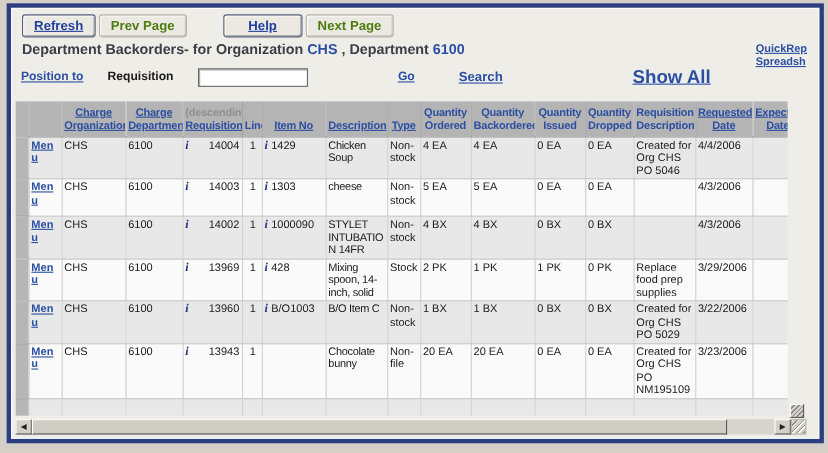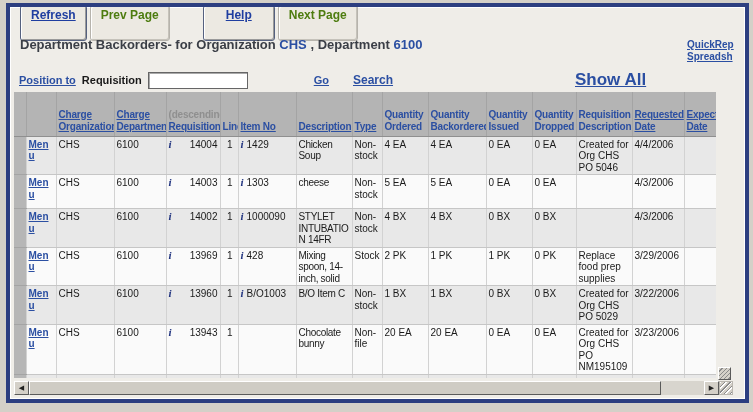--- a/index.html
+++ b/index.html
@@ -11,60 +11,60 @@
   }
   .frame {
     position:absolute; left:6px; top:3px; width:743px; height:400px;
     border:4px solid #2c3e80; background:#efede8; overflow:hidden;
     box-shadow: inset 0 0 0 1px #ffffff;
   }
   
   .toolbar { position:absolute; left:10px; top:5px; height:22px; display:flex; align-items:center; }
   .btn {
     display:inline-block; text-align:center; font-size:12px; font-weight:bold;
-    padding:2px 10px 18px; margin-right:3px; border-radius:3px;
+    padding:2px 10px 3px; margin-right:3px; border-radius:3px;
     background:#ece9e2; cursor:pointer; white-space:nowrap;
   }
   .btn.enabled {
     color:#1f3ea0; text-decoration:underline;
     border:1px solid #55617f;
     box-shadow: inset 1px 1px 0 #ffffff, inset -1px -1px 0 #9a9a9a;
   }
   .btn.disabled {
     color:#4d7c0f; border:1px solid #b6b3ac;
     box-shadow: inset 1px 1px 0 #ffffff, inset -1px -1px 0 #c5c2ba;
   }
   .btn.help { margin-left:30px; min-width:72px; }
   
   .title-row { position:absolute; left:10px; top:30px; font-size:13px; font-weight:bold; color:#3a3e46; white-space:nowrap; }
   .title-row .blue { color:#2b4fa2; }
   .subtitle { position:absolute; left:11px; top:47px; font-size:9px; font-weight:bold; color:#3a3e46;margin-top:48px; }
   .corner-links { position:absolute; right:-12px; top:32px; width:70px; text-align:left; line-height:12px; }
   .corner-links a { display:block; font-size:10px; }
   .lnk { color:#2b4fa2; font-weight:bold; text-decoration:underline; cursor:pointer; }
   
-  .filter { position:absolute; left:9px; top:62px; width:716px; height:22px; font-size:11px; display:flex; align-items:center; }
+  .filter { position:absolute; left:9px; top:52px; width:716px; height:22px; font-size:11px; display:flex; align-items:center;gap:16px; }
   .filter .lbl { font-weight:bold; color:#1a1a1a; margin:0 6px 0 6px; }
   .filter input {
     width:100px; height:17px; background:#ffffff; border:1px solid #666;
     box-shadow: inset 1px 1px 0 #a9a9a9; font-size:11px; padding:1px 3px;
     font-family:"Liberation Sans","DejaVu Sans",sans-serif;
   }
   .filter .go { margin-left:66px; }
   .filter .search { margin-left:24px; font-size:12px; }
   .filter .show-all { position:absolute; left:556px; font-size:17px; }
   
   .table-clip { position:absolute; left:4px; top:85px; width:702px; height:286px; overflow:hidden; }
   table { border-collapse:collapse; table-layout:fixed; width:716px; background:#f2f2f2; }
   th, td { vertical-align:top; overflow:hidden; }
   thead th {
     background:#b4b4b4; color:#2b4fa2; font-size:10px; font-weight:bold;
-    text-align:left; vertical-align:bottom; padding:2px 2px 3px;
+    text-align:center; vertical-align:bottom; padding:2px 2px 3px;
     border-right:1px solid #a4a4a4; border-bottom:1px solid #8f8f8f;
-    letter-spacing:-0.2px; line-height:12px; height:44px;
+    letter-spacing:-0.2px; line-height:12px; height:32px;
   }
   thead th .sort { text-decoration:underline; cursor:pointer; }
   thead th .note { color:#8f8f8f; text-decoration:none; }
   tbody td {
     font-size:10px; color:#1a1a1a; line-height:11.5px; padding:2px 2px 1px;
     border-right:1px solid #d2d2d2; border-bottom:1px solid #c6c6c6;
     overflow-wrap:anywhere;
   }
   tbody tr { height:34px; }
   tbody tr:nth-child(odd)  td { background:#e8e8e8; }

